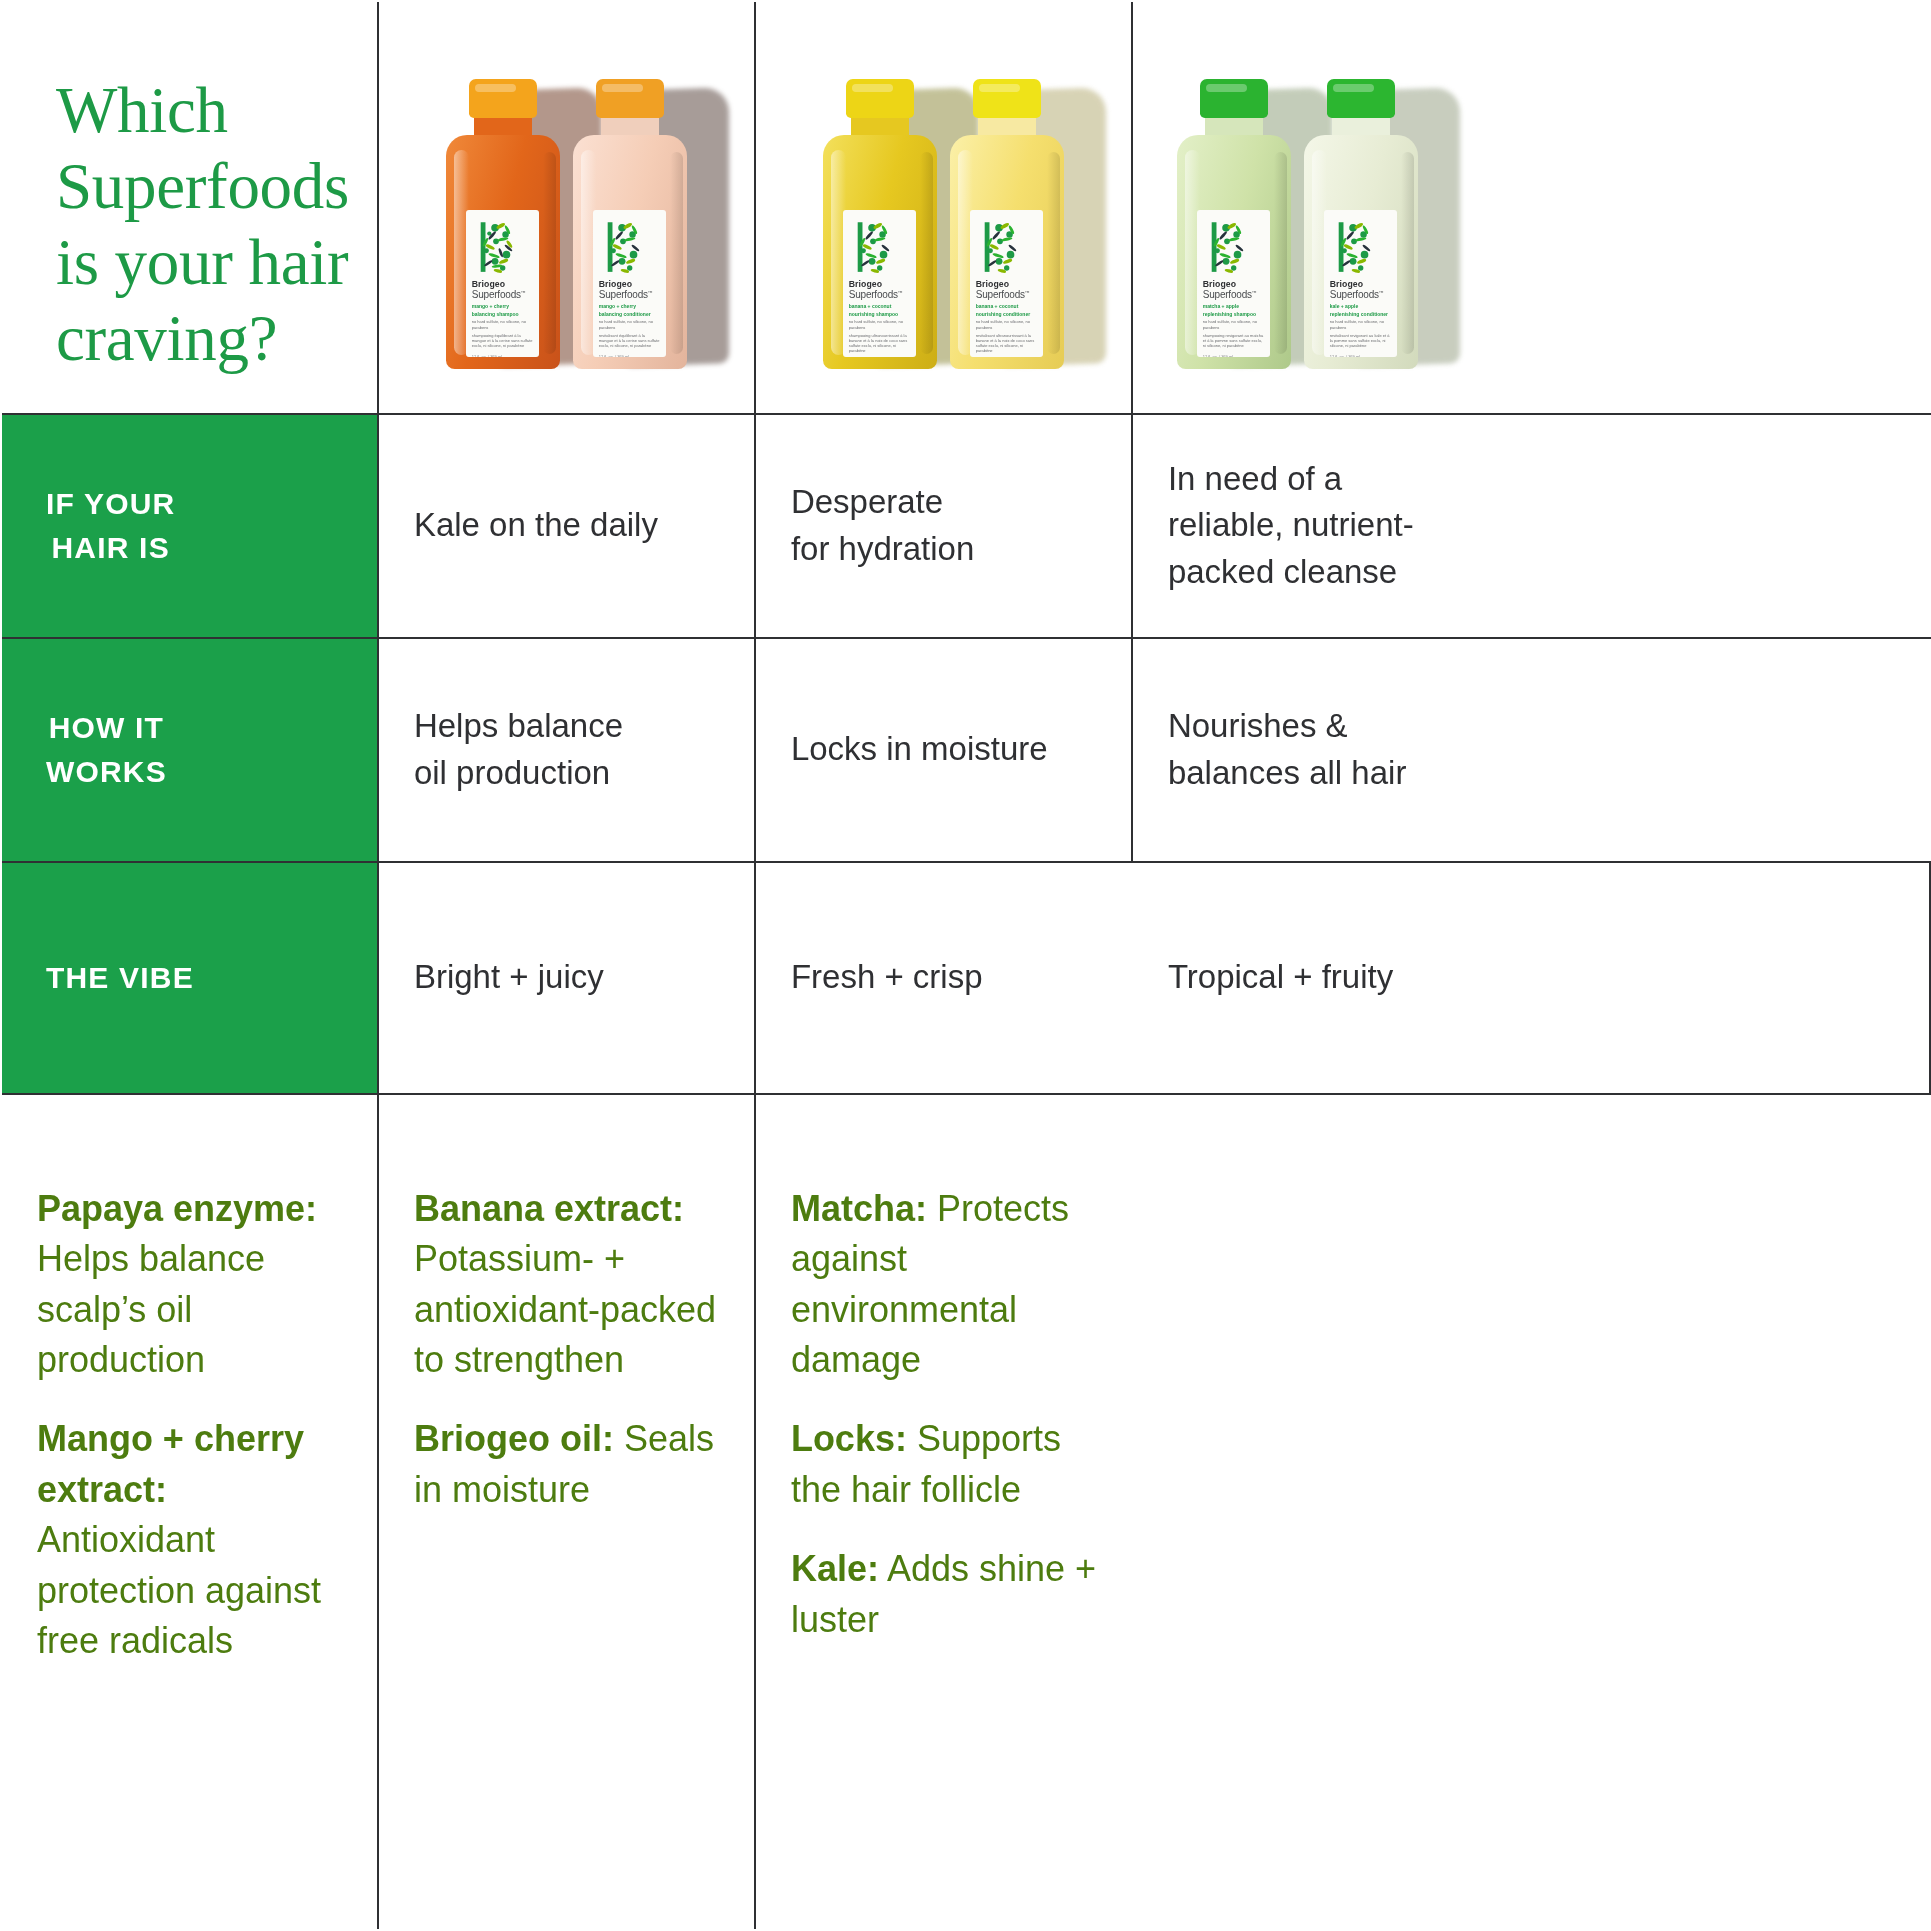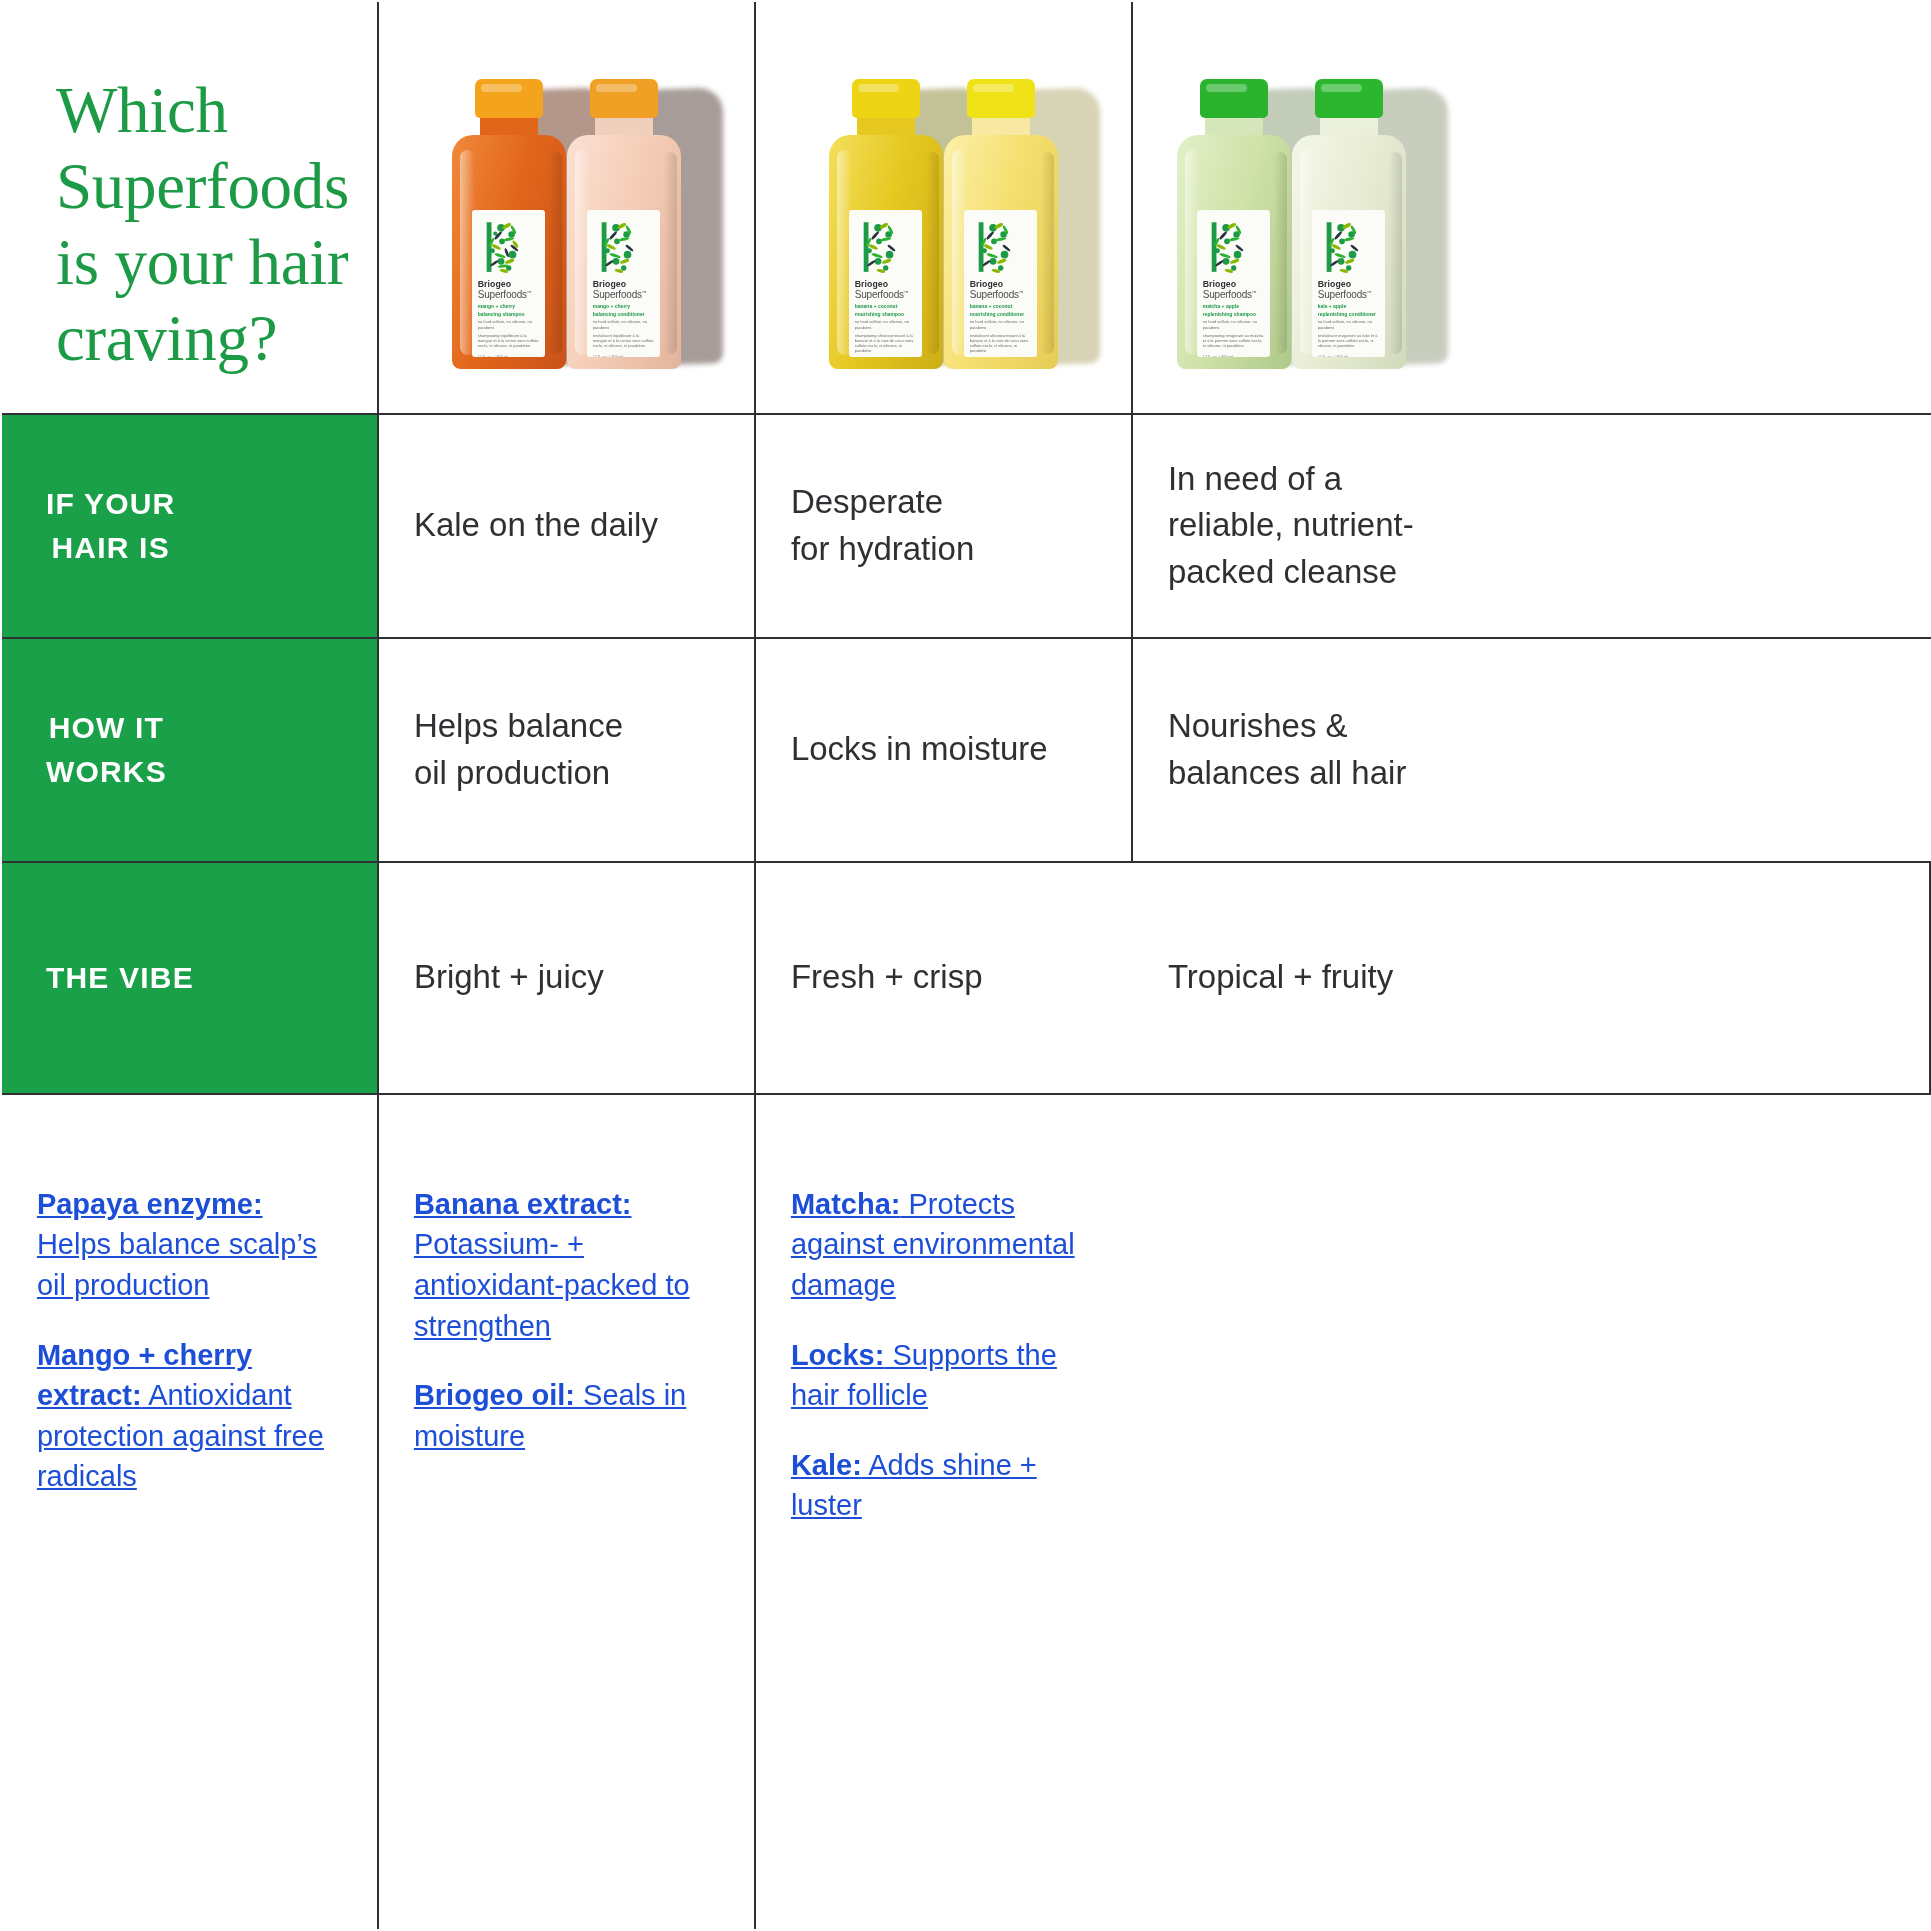--- a/index.html
+++ b/index.html
@@ -71,33 +71,33 @@
 
   
   .copy {
     color: #2f3033;
     font-size: 33px;
     line-height: 1.42;
     font-weight: 400;
   }
   .copy span { display: block; }
 
-  .ing { color: #1d4ed8; font-size: 29px; line-height: 1.40; text-decoration: underline; }
+  .ing { color: #4d7c0f; font-size: 36px; line-height: 1.40; }
   .ing p { margin-bottom: 29px; }
   .ing p:last-child { margin-bottom: 0; }
   .ing b { font-weight: bold; }
 
   
   .shelf {
     position: absolute;
     inset: 0;
     display: flex;
     align-items: flex-end;
     justify-content: center;
-    gap: 1px;
+    gap: 13px;
     padding-bottom: 44px;
   }
   .bottle-wrap { position: relative; }
   .bottle {
     position: relative;
     width: 114px;
     height: 290px;
   }
   .shadow {
     position: absolute;

